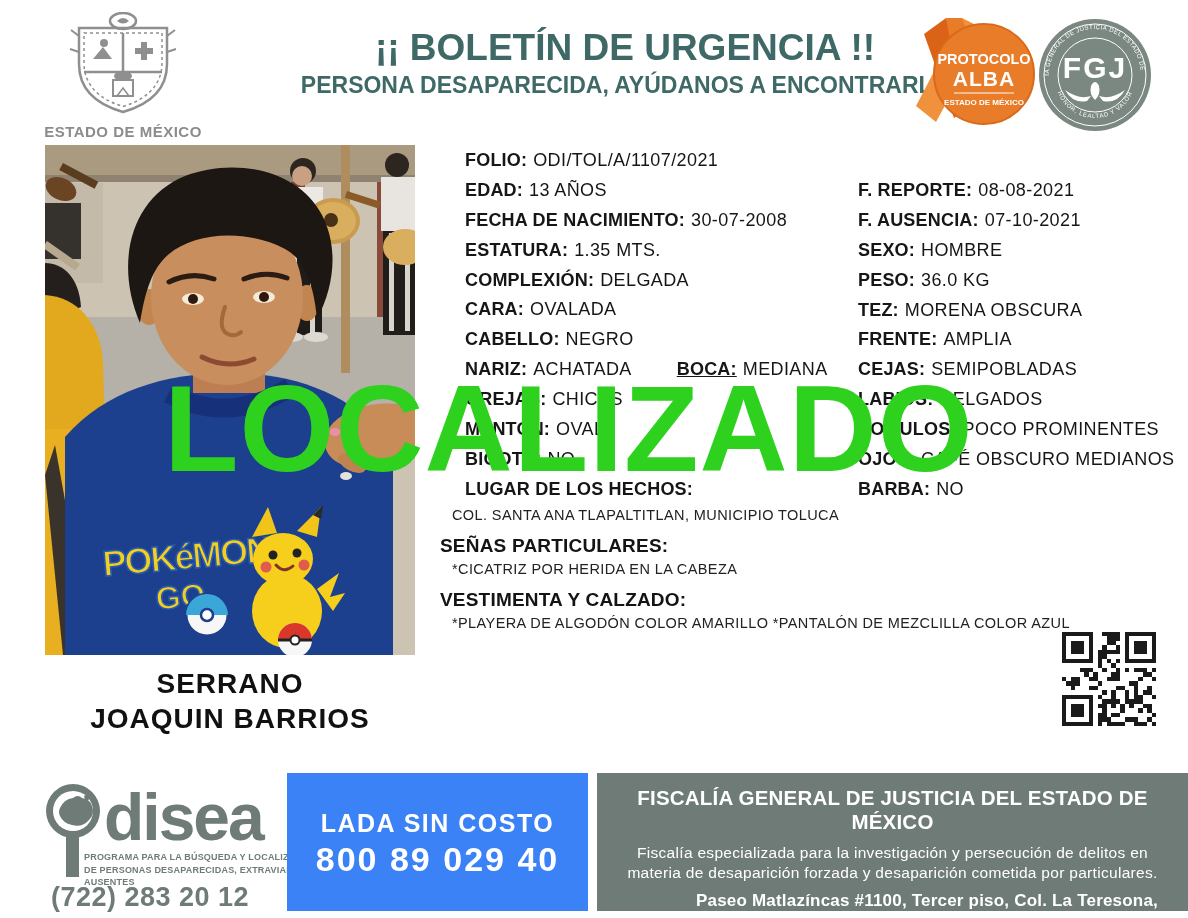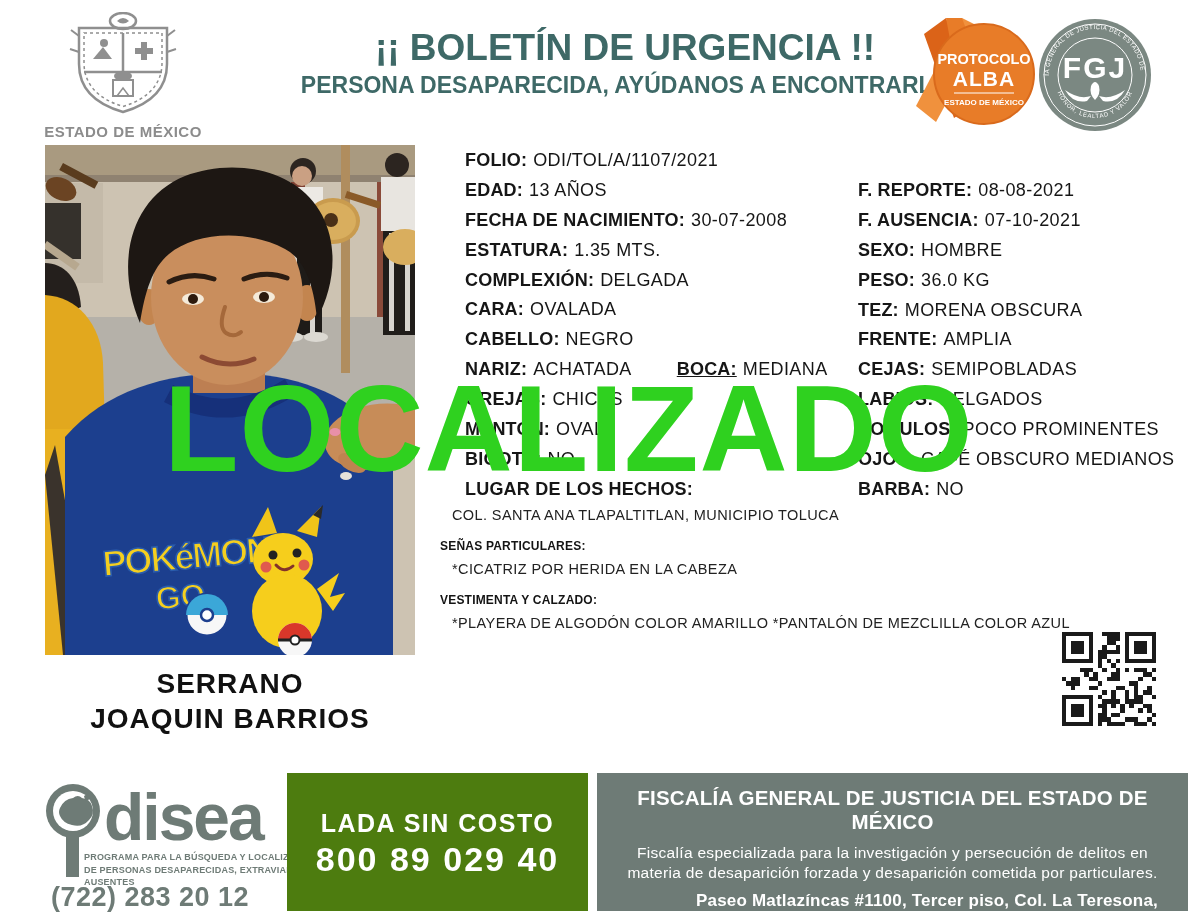--- a/index.html
+++ b/index.html
@@ -20,21 +20,21 @@
   .photo { position:absolute; left:45px; top:145px; width:370px; height:510px; overflow:hidden; background:#cdc3b2; }
 
   
   .col-left  { position:absolute; left:440px; top:146px; width:400px; }
   .col-right { position:absolute; left:833px; top:176px; width:360px; }
   .row { height:29.9px; line-height:29.9px; font-size:18px; white-space:nowrap; color:#161616; }
   .lbl { font-weight:bold; margin-right:6px; letter-spacing:.2px;margin-left:25px; }
   .val { letter-spacing:.4px; }
   .pair2 { margin-left:40px;text-decoration:underline; }
   .subline { font-size:14.5px; line-height:21px; padding-left:12px; letter-spacing:.4px; white-space:nowrap; color:#222; }
-  .section-title { font-size:12px; font-weight:bold; margin-top:7px; line-height:26px; letter-spacing:.2px; }
+  .section-title { font-size:19px; font-weight:bold; margin-top:7px; line-height:26px; letter-spacing:.2px; }
 
   
   .localizado { position:absolute; left:164px; top:368px; z-index:50;
     font-size:122px; font-weight:bold; line-height:1; letter-spacing:1px;
     color:#2fd11f; white-space:nowrap; }
 
   
   .name { position:absolute; left:45px; top:666px; width:370px; text-align:center;
     font-size:28px; font-weight:bold; line-height:35px; letter-spacing:1px; color:#111; }
   .qr { position:absolute; left:1062px; top:632px; width:94px; height:94px; }
@@ -42,21 +42,21 @@
   
   .odisea-glass { position:absolute; left:40px; top:780px; }
   .odisea-word { position:absolute; left:104px; top:784px; font-size:66px; font-weight:bold;
     color:#6e7b76; letter-spacing:-2px; line-height:1; }
   .odisea-program { position:absolute; left:84px; top:851px; font-size:9px; line-height:12.5px;
     color:#6e7b76; letter-spacing:.2px; font-weight:bold; }
   .odisea-phone { position:absolute; left:30px; top:882px; width:240px; text-align:center;
     font-size:27px; font-weight:bold; color:#6e7b76; letter-spacing:.5px; }
 
   .lada-box { position:absolute; left:287px; top:773px; width:301px; height:138px;
-    background:#4d7c0f; color:#fff; text-align:center; }
+    background:#3b82f6; color:#fff; text-align:center; }
   .lada-label  { margin-top:36px; font-size:25px; font-weight:bold; letter-spacing:1.5px; }
   .lada-number { margin-top:2px; font-size:34px; font-weight:bold; letter-spacing:2px; }
 
   .fiscalia-box { position:absolute; left:597px; top:773px; width:591px; height:138px;
     background:#6e7b76; color:#fff; }
   .fiscalia-title { margin-top:13px; text-align:center; font-size:20.5px; font-weight:bold; letter-spacing:.2px; }
   .fiscalia-desc { margin:9px auto 0; width:560px; text-align:center; font-size:15.5px; line-height:19.5px; letter-spacing:.3px; }
   .fiscalia-addr { margin-top:8px; padding-right:30px; text-align:right; font-size:17px; font-weight:bold; line-height:21px; letter-spacing:.2px; }
 </style>
 </head>

